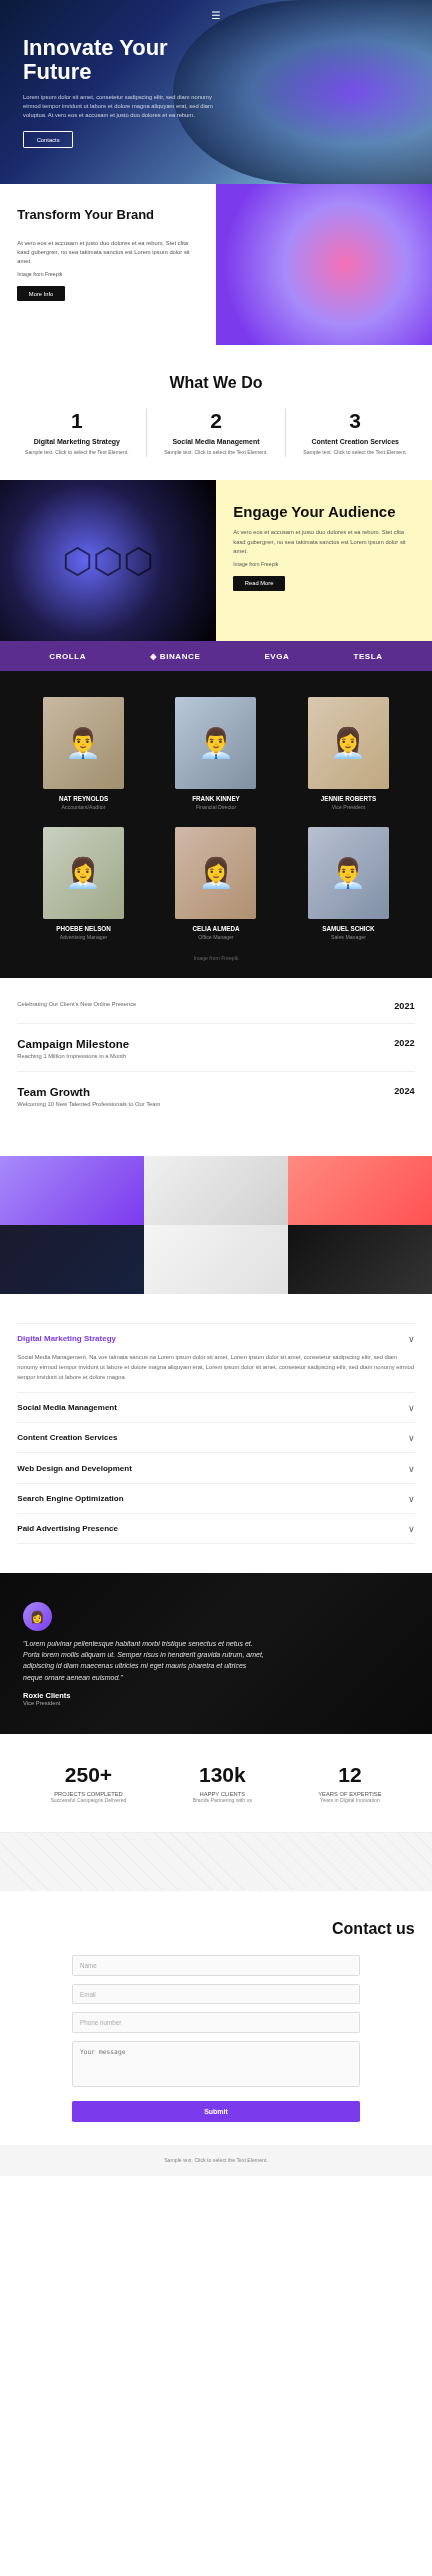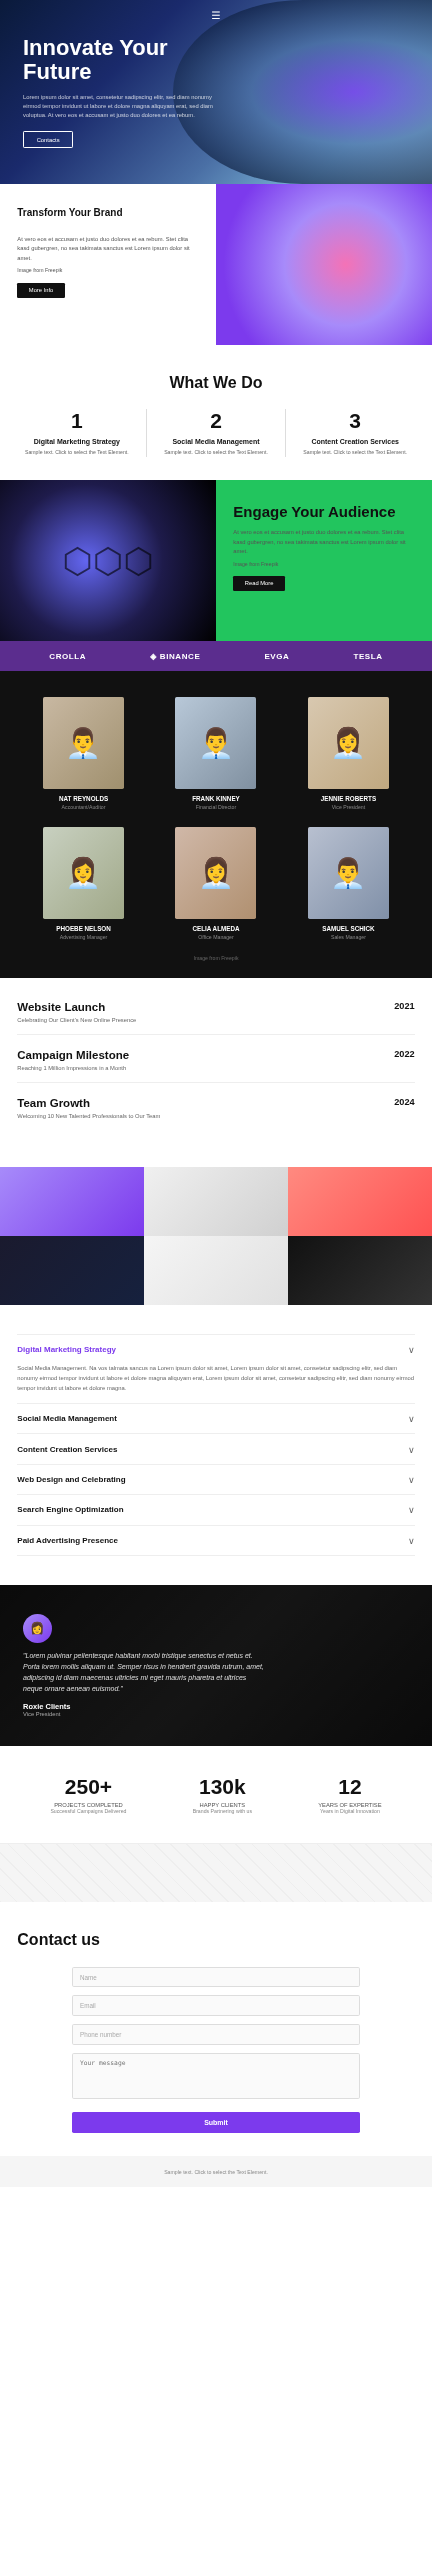--- a/index.html
+++ b/index.html
@@ -67,21 +67,21 @@
       display: flex;
       width: 432px;
       height: 161px;
     }
     .transform-left {
       width: 50%;
       padding: 23px 17.3px;
       background: #fff;
     }
     .transform-title {
-      font-size: 10px;
+      font-size: 13px;
       font-weight: 800;
       color: #111;
       line-height: 1.2;
       margin-bottom: 16px;
     }
     .transform-text {
       font-size: 5.8px;
       color: #555;
       line-height: 1.6;
       margin-bottom: 4.6px;
@@ -179,21 +179,21 @@
       justify-content: center;
     }
     .engage-cubes {
       font-size: 35px;
       opacity: 0.6;
       filter: hue-rotate(20deg);
     }
     .engage-right {
       width: 50%;
       padding: 23px 17.3px;
-      background: #22c55e;
+      background: #fef9c3;
     }
     .engage-title {
       font-size: 15px;
       font-weight: 800;
       color: #111;
       margin-bottom: 8px;
     }
     .engage-text {
       font-size: 5.8px;
       color: #555;
@@ -480,21 +480,21 @@
 
     
     .contact-section {
       padding: 29px 17.3px 23px;
       background: #fff;
     }
     .contact-title {
       font-size: 16px;
       font-weight: 800;
       color: #111;
-      text-align: left;
+      text-align: right;
       margin-bottom: 17.3px;
     }
     .contact-form {
       max-width: 288px;
       margin: 0 auto;
     }
     .form-field {
       margin-bottom: 8px;
     }
     .form-input {
@@ -668,21 +668,20 @@
       <div class="team-role">Sales Manager</div>
     </div>
 
   </div>
   <div class="team-source">Image from Freepik</div>
 </section>
 
 <section class="timeline-section">
   <div class="timeline-item">
     <div class="timeline-left">
-      <div class="timeline-title">Website Launch</div>
       <div class="timeline-desc">Celebrating Our Client's New Online Presence</div>
     </div>
     <div class="timeline-year">2021</div>
   </div>
   <div class="timeline-item">
     <div class="timeline-left">
       <div class="timeline-title">Campaign Milestone</div>
       <div class="timeline-desc">Reaching 1 Million Impressions in a Month</div>
     </div>
     <div class="timeline-year">2022</div>
@@ -737,21 +736,21 @@
 
     <div class="accordion-item">
       <div class="accordion-header">
         <span class="accordion-label">Content Creation Services</span>
         <span class="accordion-icon">∨</span>
       </div>
     </div>
 
     <div class="accordion-item">
       <div class="accordion-header">
-        <span class="accordion-label">Web Design and Celebrating</span>
+        <span class="accordion-label">Web Design and Development</span>
         <span class="accordion-icon">∨</span>
       </div>
     </div>
 
     <div class="accordion-item">
       <div class="accordion-header">
         <span class="accordion-label">Search Engine Optimization</span>
         <span class="accordion-icon">∨</span>
       </div>
     </div>

